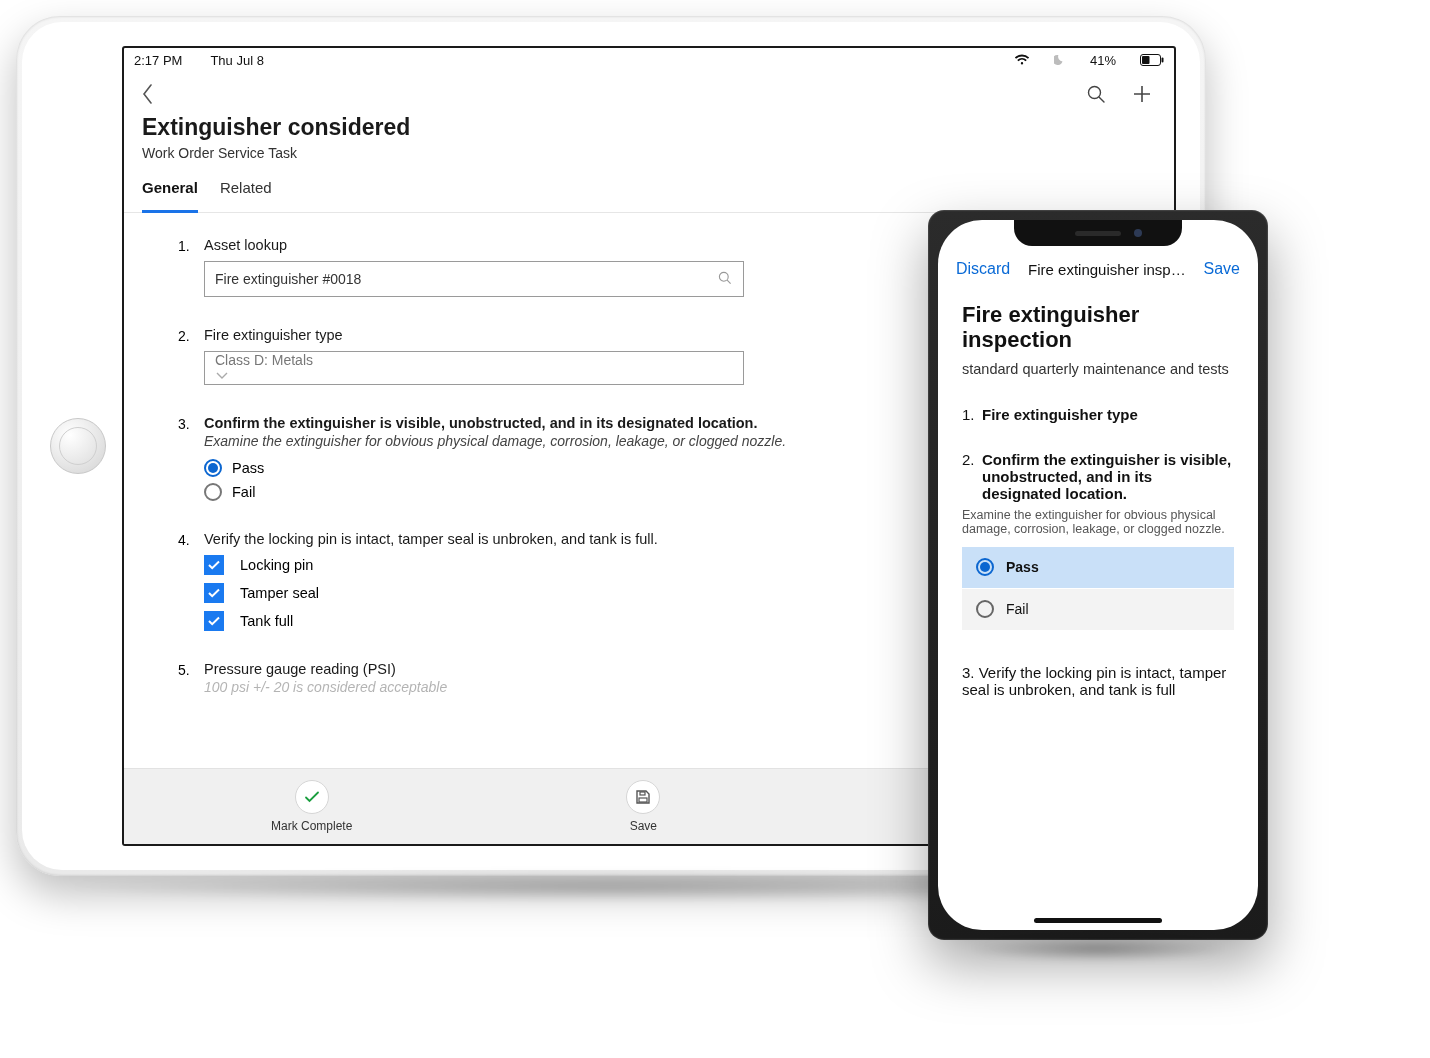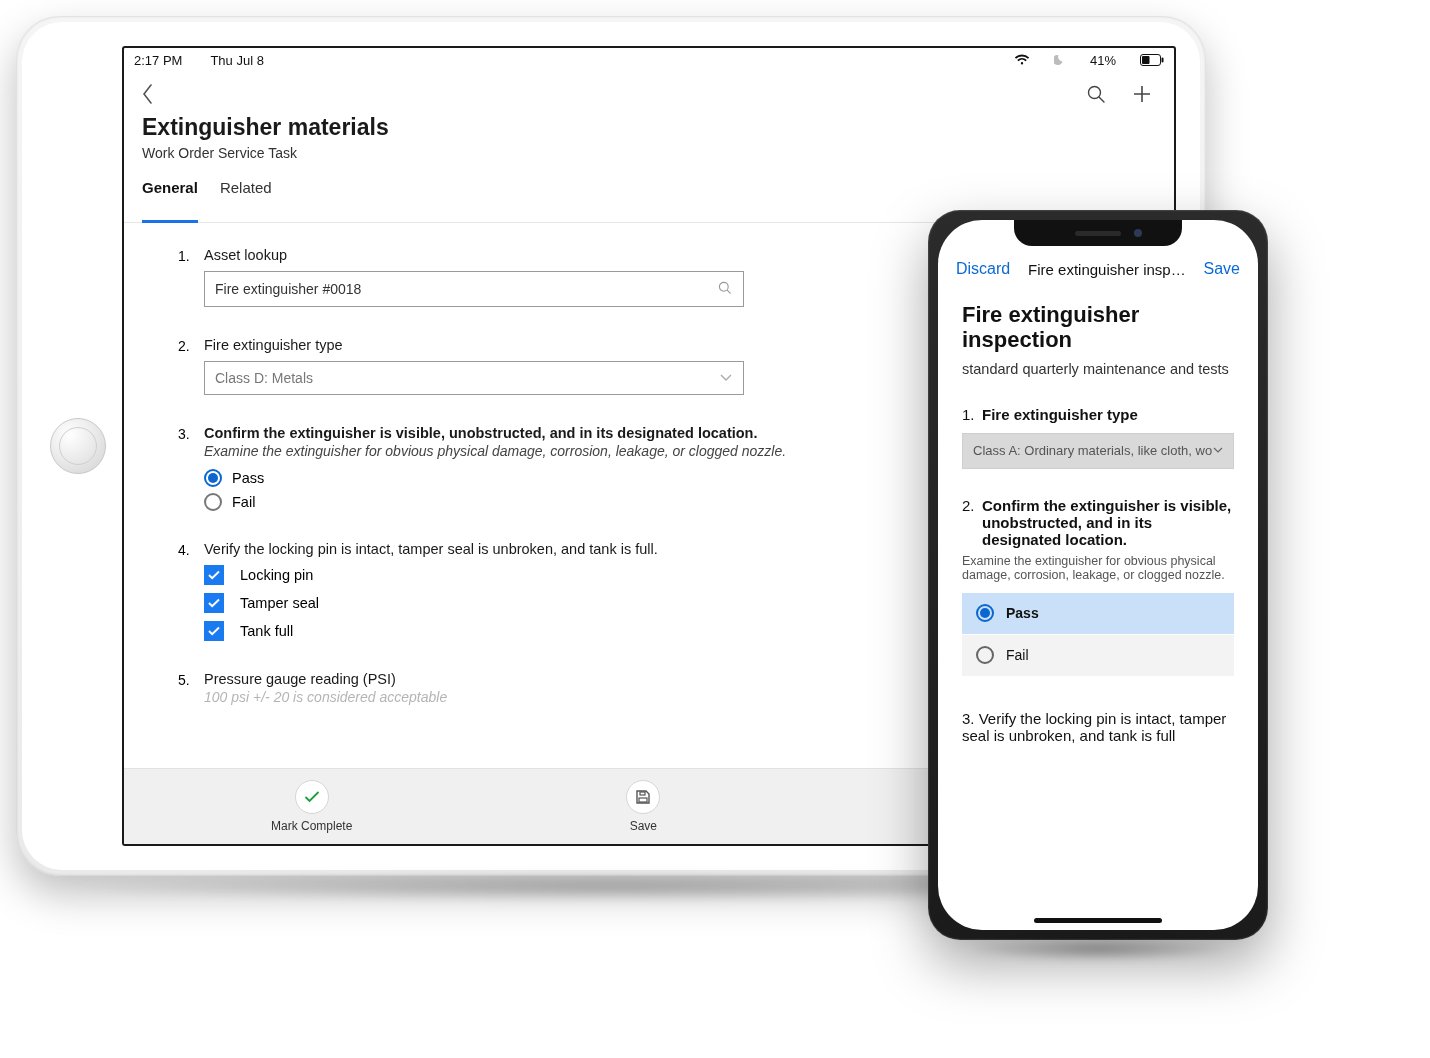--- a/index.html
+++ b/index.html
@@ -70,21 +70,21 @@
   .top-actions{display:flex; gap:14px;}
   .icon-btn{width:32px;height:32px;display:flex;align-items:center;justify-content:center;cursor:pointer}
 
   
   .page-header{padding:2px 18px 8px}
   .page-title{font-size:23px; font-weight:700; color:#1a1a1a}
   .page-subtitle{font-size:14px; color:#333; margin-top:4px}
 
   
   .tabs{display:flex; gap:22px; padding:10px 18px 0; border-bottom:1px solid #e6e6e6}
-  .tab{font-size:15px; padding-bottom:24px; color:#333; cursor:pointer}
+  .tab{font-size:15px; padding-bottom:14px; color:#333; cursor:pointer}
   .tab.active{font-weight:600; color:#111; border-bottom:3px solid #1a73e8; margin-bottom:-1px}
 
   
   .main{flex:1; display:flex; overflow:hidden}
   .form-col{flex:1; padding:24px 50px 0 54px; overflow:hidden; position:relative}
   .timeline-col{width:170px; border:1px solid #d9d9d9; border-right:none; border-bottom:none; margin-top:10px; padding:12px 0 0 12px; font-size:14px; color:#333}
 
   
   .q-list{list-style:none; counter-reset:q;}
   .q-item{counter-increment:q; position:relative; padding-left:26px; margin-bottom:30px}
@@ -93,22 +93,22 @@
   .q-help{font-size:14px; font-style:italic; color:#444; margin:-6px 0 10px 0}
 
   .text-input{
     width:100%; max-width:540px; height:36px; border:1px solid #9a9a9a;
     display:flex; align-items:center; padding:0 10px; font-size:14px; color:#333;
     justify-content:space-between; background:#fff;
   }
   .text-input .mag{opacity:.6}
   .select-input{
     width:100%; max-width:540px; height:34px; border:1px solid #9a9a9a;
-    display:flex; align-items:center; padding:0 10px; font-size:14px; color:#777;
-    justify-content:space-between; background:#fff;
+    display:flex; padding:0 10px; font-size:14px; color:#777;
+    justify-content:space-between; background:#fff;flex-direction:column;
   }
   .select-input .chev{opacity:.55}
 
   .radio-row{display:flex; align-items:center; gap:10px; margin:6px 0; font-size:14.5px; cursor:pointer}
   .radio{
     width:18px;height:18px;border:2px solid #777;border-radius:50%;
     display:flex;align-items:center;justify-content:center;
   }
   .radio.checked{border-color:#0b66d0}
   .radio.checked::after{content:"";width:10px;height:10px;border-radius:50%;background:#0b66d0}
@@ -140,21 +140,21 @@
   }
   .tl-note{color:#888; font-size:13px; margin-top:12px}
   .tl-help{margin-top:120px;color:#333;font-size:14px}
   .tl-help-title{text-align:center;font-size:15px;margin-bottom:8px}
 
   
   .iphone-frame{
     position:absolute; left:928px; top:210px;
     width:340px; height:730px;
     background:linear-gradient(180deg,#2b2b2b,#1b1b1b);
-    border-radius:32px; padding:10px;
+    border-radius:16px; padding:10px;
     box-shadow: 0 24px 55px rgba(0,0,0,.35), inset 0 0 2px rgba(255,255,255,.4);
   }
   .iphone-frame::after{
     content:""; position:absolute; left:40px; right:40px; bottom:-22px; height:26px;
     background: radial-gradient(ellipse at center, rgba(0,0,0,.3), rgba(0,0,0,0) 70%);
     filter: blur(3px);
   }
   .iphone-screen{
     width:100%; height:100%; background:#fff; border-radius:44px; overflow:hidden;
     position:relative; display:flex; flex-direction:column;
@@ -253,21 +253,21 @@
           <div class="icon-btn">
             <svg width="20" height="20" viewBox="0 0 20 20">
                 <line x1="10" y1="2" x2="10" y2="18" stroke="#444" stroke-width="1.6"></line>
                 <line x1="2" y1="10" x2="18" y2="10" stroke="#444" stroke-width="1.6"></line>
               </svg>
           </div>
         </div>
       </div>
 
       <div class="page-header">
-        <div class="page-title">Extinguisher materials</div>
+        <div class="page-title">Extinguisher considered</div>
         <div class="page-subtitle">Work Order Service Task</div>
       </div>
 
       <div class="tabs">
         <div class="tab active">General</div>
         <div class="tab">Related</div>
       </div>
 
       <div class="main">
         <div class="form-col">
@@ -412,28 +412,20 @@
 
     <div class="ph-body">
       <div class="ph-h1">Fire extinguisher inspection</div>
       <div class="ph-sub">standard quarterly maintenance and tests</div>
 
       <div class="ph-q">
         <div class="row">
           <span class="num">1.</span>
           <span class="qt">Fire extinguisher type</span>
         </div>
-        <div class="ph-select">
-          <span>Class A: Ordinary materials, like cloth, wo</span>
-          <span>
-            <svg width="10" height="10" viewBox="0 0 10 10">
-                <path d="M1 3l4 4 4-4" stroke="#666" stroke-width="1.2" fill="none"></path>
-              </svg>
-          </span>
-        </div>
       </div>
 
       <div class="ph-q">
         <div class="row">
           <span class="num">2.</span>
           <span class="qt" style="font-weight:600">Confirm the extinguisher is visible, unobstructed, and in its designated location.</span>
         </div>
         <div class="ph-help">Examine the extinguisher for obvious physical damage, corrosion, leakage, or clogged nozzle.</div>
         <div class="ph-opt sel">
           <span class="ph-radio on"></span>

